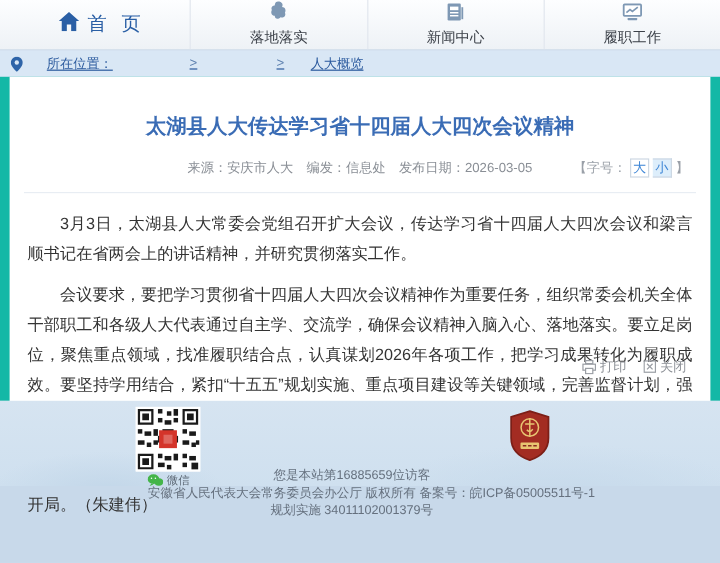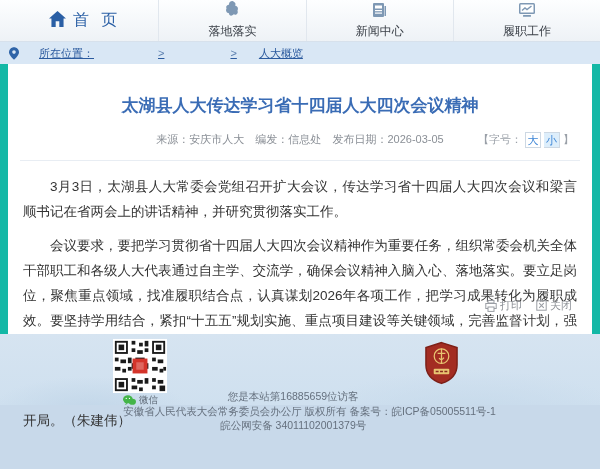--- a/index.html
+++ b/index.html
@@ -225,21 +225,21 @@
             <path d="M2 12l2-2.5 2 1z" fill="#44b549"></path>
           </svg>
       </span>
       <span>微信</span>
     </span>
   </div>
 
   <div class="f-lines">
     <div>您是本站第16885659位访客</div>
     <div>安徽省人民代表大会常务委员会办公厅 版权所有 备案号：皖ICP备05005511号-1</div>
-    <div>皖公网安备 34011102001379号</div>
+    <div>规划实施 34011102001379号</div>
   </div>
 
   <span class="badge">
     <svg width="35" height="44" viewBox="0 0 36 44">
       <path d="M18 1L34 6v18c0 10-7 16-16 19C9 40 2 34 2 24V6z" fill="#a32c22" stroke="#7c1f17" stroke-width="1.5"></path>
       <circle cx="18" cy="15" r="7.5" fill="none" stroke="#e8c471" stroke-width="1.3"></circle>
       <path d="M18 7v16M14 12h8M15.5 17c1.5 2 3.5 2 5-0.5" stroke="#e8c471" stroke-width="1.3" fill="none"></path>
       <rect x="10" y="28" width="16" height="5.5" rx="1" fill="#e8c471"></rect>
       <path d="M12 30.7h3M16.5 30.7h3M21 30.7h3" stroke="#8a2a20" stroke-width="1.4"></path>
     </svg>

